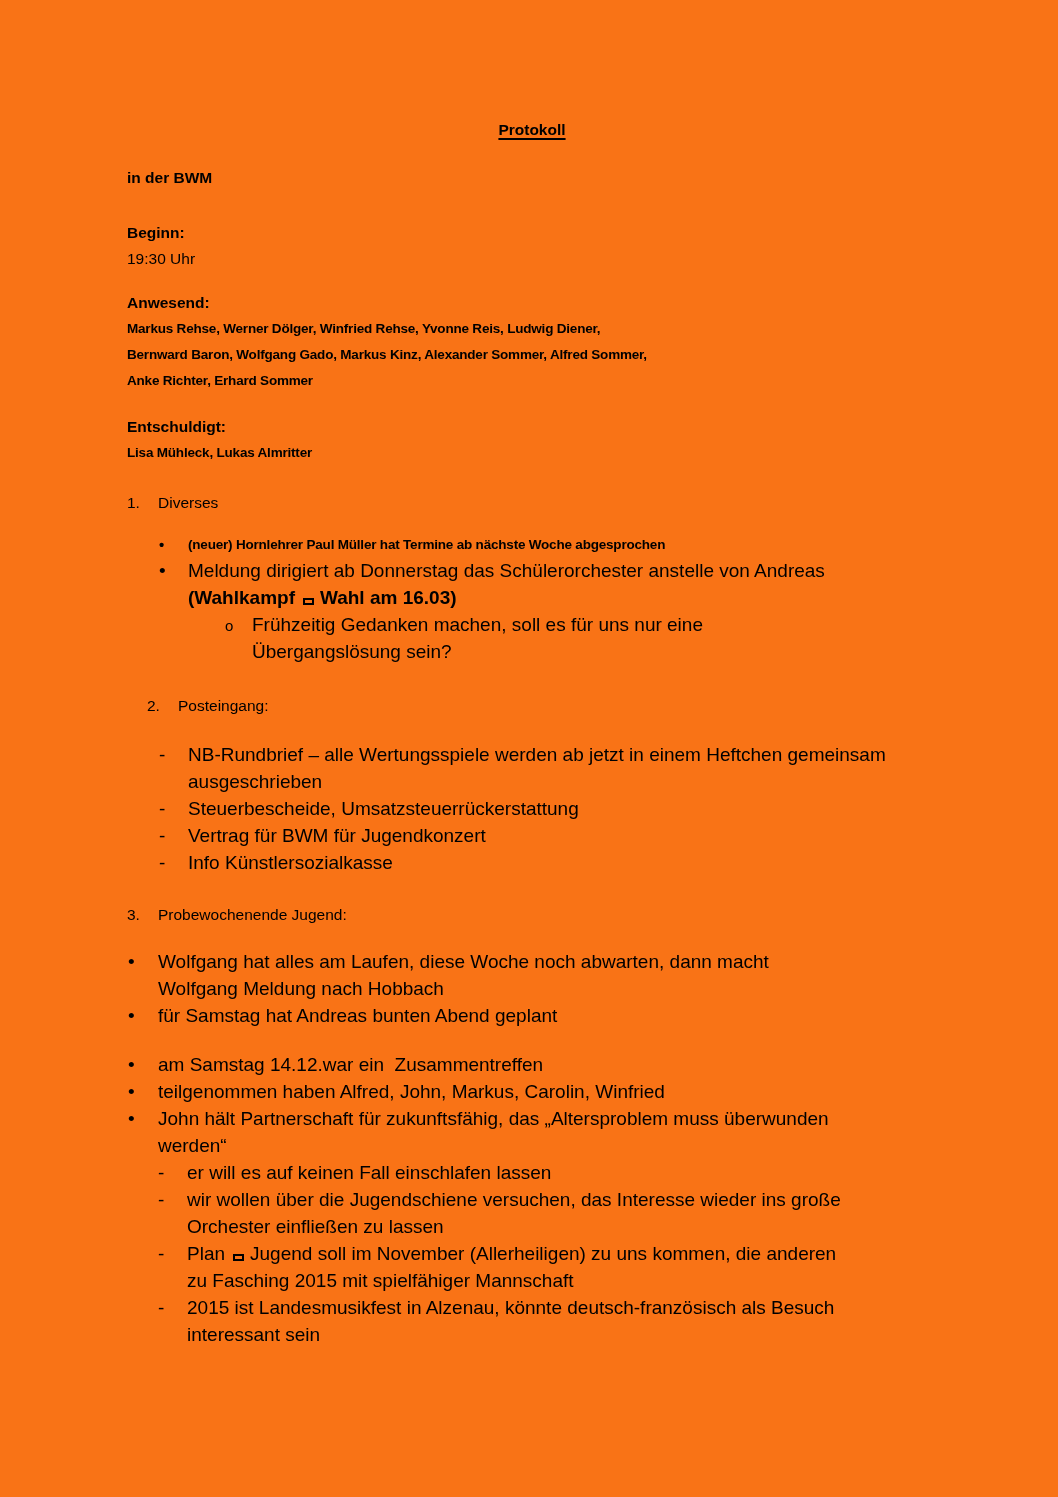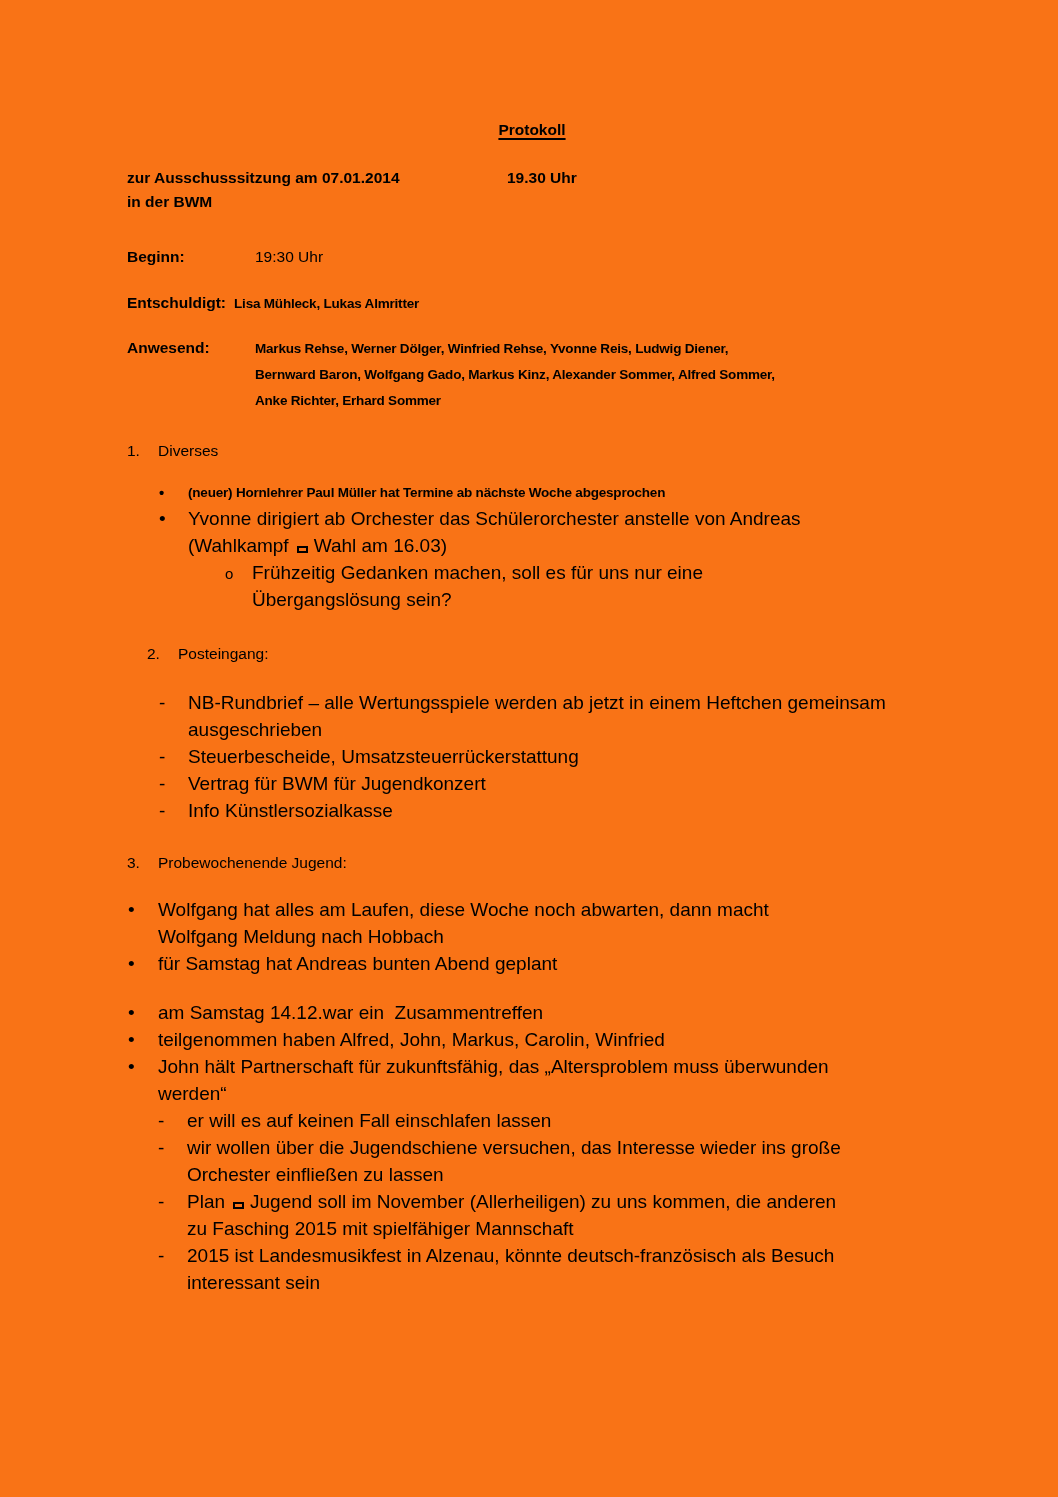--- a/index.html
+++ b/index.html
@@ -12,21 +12,21 @@
   .doc-title {
     text-align:center; font-weight:bold; font-size:15.5px; line-height:20px;
     text-decoration:underline; text-decoration-thickness:2px; text-underline-offset:3px;
   }
 
   .subtitle { margin-top:26px; font-weight:bold; font-size:15.5px; }
   .subtitle .line { line-height:24px; display:flex; }
   .subtitle .line1-text { width:380px; flex:none; }
 
   .meta { margin-top:30px; font-size:15.5px; }
-  .meta-row { display:flex; line-height:26px; align-items:baseline; }
+  .meta-row { display:flex; line-height:26px; align-items:baseline;flex-direction:column; }
   .meta-label { font-weight:bold; width:128px; flex:none; }
   .meta-value { font-weight:normal;text-align:right; }
   .names { font-size:13.5px; font-weight:bold; letter-spacing:-0.2px; }
   .names .nline { line-height:26px; }
   .anwesend { margin-top:18px; }
   .entschuldigt { margin-top:20px; }
   .entschuldigt .meta-label { width:auto; margin-right:8px; }
 
   .heading { font-weight:normal; font-size:15.5px; line-height:22px; }
   .h1m { margin-top:26px; } .h2m { margin-top:30px;margin-left:20px; } .h3m { margin-top:28px; } .h4m { margin-top:28px; }
@@ -43,74 +43,70 @@
   
   .ind-b { margin-left:1px; padding-left:30px; width:680px; }
   
   .ind-o { margin-left:98px; padding-left:27px; width:560px; }
   .ind-o .marker { font-size:15px; top:1px; }
   
   .ind-d { margin-left:31px; padding-left:29px; width:660px; }
 
   .small-bold { font-size:13.5px; font-weight:bold; letter-spacing:-0.2px; line-height:25px; }
   .small-bold .marker { font-size:15px; }
-  .bold-part { font-weight:normal; display:block; white-space:pre-wrap; }
+  .bold-part { font-weight:bold; display:block; white-space:pre-wrap; }
 
   .glyph-box {
     display:inline-block; width:11px; height:7px; border:2px solid #000;
     vertical-align:-1px; margin:0 6px 0 8px; box-sizing:border-box;
   }
 </style>
 </head>
 <body>
 
 <div class="page">
   <div class="content">
 
     <div class="doc-title">Protokoll</div>
 
     <div class="subtitle">
       <div class="line">
-          <span class="line1-text">zur Ausschusssitzung am 07.01.2014</span>
-          <span>19.30 Uhr</span>
-        </div>
-      <div class="line">
           <span>in der BWM</span>
         </div>
     </div>
 
     <div class="meta">
       <div class="meta-row">
         <span class="meta-label">Beginn:</span>
         <span class="meta-value">19:30 Uhr</span>
       </div>
 
-      <div class="meta-row entschuldigt">
-        <span class="meta-label">Entschuldigt:</span>
-        <span class="names">Lisa Mühleck, Lukas Almritter</span>
-      </div>
-
       <div class="meta-row anwesend">
         <span class="meta-label">Anwesend:</span>
         <span class="names">
           <span class="nline" style="display:block">Markus Rehse, Werner Dölger, Winfried Rehse, Yvonne Reis, Ludwig Diener,</span>
           <span class="nline" style="display:block">Bernward Baron, Wolfgang Gado, Markus Kinz, Alexander Sommer, Alfred Sommer,</span>
           <span class="nline" style="display:block">Anke Richter, Erhard Sommer</span>
         </span>
+      </div>
+
+      <div class="meta-row entschuldigt">
+        <span class="meta-label">Entschuldigt:</span>
+        <span class="names">Lisa Mühleck, Lukas Almritter</span>
       </div>
     </div>
 
     <div class="heading h1m"><span class="heading-num" style="display:inline-block;width:31px;">1.</span><span>Diverses</span></div>
 
     <div class="list l1m">
       <div class="item ind-a small-bold">
         <span class="marker">•</span><span class="itext">(neuer) Hornlehrer Paul Müller hat Termine ab nächste Woche abgesprochen</span>
       </div>
       <div class="item ind-a">
-        <span class="marker">•</span><span class="itext">Yvonne dirigiert ab Orchester das Schülerorchester anstelle von Andreas</span><span class="bold-part"><span class="itext">(Wahlkampf</span><span class="glyph-box"></span><span class="itext">Wahl am 16.03)</span></span>
+        <span class="marker">•</span><span class="itext">Meldung dirigiert ab Donnerstag das Schülerorchester anstelle von Andreas</span><span class="bold-part"><span class="itext">(Wahlkampf</span><span class="glyph-box"></span><span class="itext">Wahl am 16.03)</span></span>
       </div>
       <div class="item ind-o">
         <span class="marker">o</span><span class="itext">Frühzeitig Gedanken machen, soll es für uns nur eine Übergangslösung sein?</span>
       </div>
     </div>
 
     <div class="heading h2m"><span class="heading-num" style="display:inline-block;width:31px;">2.</span><span>Posteingang:</span></div>
 
     <div class="list l2m">
       <div class="item ind-a">

